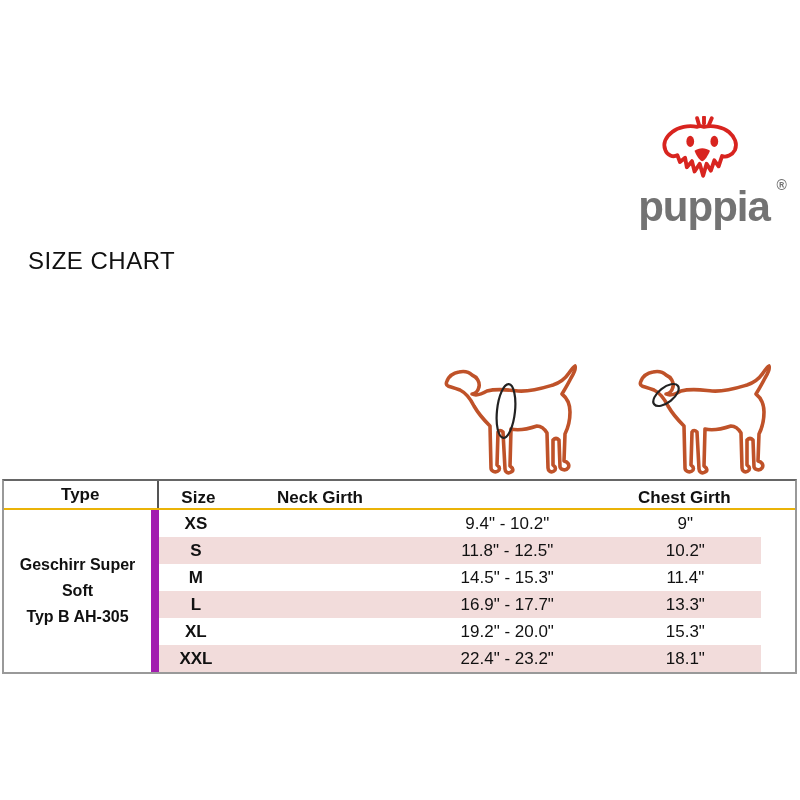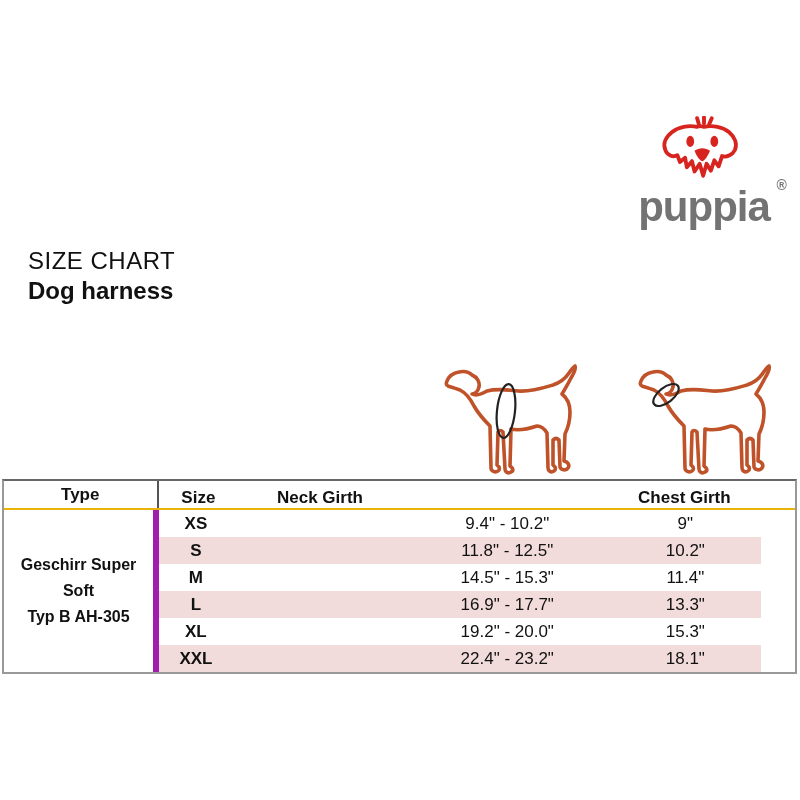--- a/index.html
+++ b/index.html
@@ -26,21 +26,21 @@
   .size-table { position:absolute; left:2px; top:479px; width:795px;
                 border:2px solid #999; border-top-color:#666; background:#fff; font-size:17px; }
   .thead { display:flex; height:29px; border-bottom:2px solid #eab308; align-items:flex-end; font-weight:bold; }
   .tbody { display:flex; }
   .cell { text-align:center; }
   .col-type  { width:155px; }
   .col-size  { width:80px;  }
   .col-chest { width:394px; padding-left:172px; }
   .col-neck  { width:164px; }
   .thead .col-type { align-self:stretch; display:flex; align-items:center; justify-content:center; border-right:2px solid #555; }
-  .type-cell { width:155px; min-height:162px; border-right:6px solid #a21caf; background:#fff;
+  .type-cell { width:155px; min-height:162px; border-right:8px solid #a21caf; background:#fff;
                display:flex; flex-direction:column; align-items:center; justify-content:center;
                font-weight:bold; font-size:16px; line-height:26px; text-align:center; }
   .rows { width:602px; display:flex; flex-direction:column; }
   .trow { display:flex; align-items:center; height:27px; }
   .trow.striped { background:#f2dcdb; }
   .cell-size { font-weight:bold; }
   .cell-chest, .cell-neck { font-weight:normal; }
 </style>
 </head>
 <body>
@@ -111,21 +111,20 @@
     <ellipse cx="76" cy="29" rx="4.5" ry="6.5" fill="#d8241f"></ellipse>
     <path fill="#d8241f" d="M 53 40 C 58 36, 66 36, 71 40 C 67 49, 64 52, 62 52 C 60 52, 56 48, 53 40 Z"></path>
   </svg>
   <div class="logo-word" style="color:#737373">
     <span>puppia</span><span class="logo-reg">®</span>
   </div>
 </div>
 
 <div class="headings">
   <div class="h-title">SIZE CHART</div>
-  <div class="h-sub">Dog harness</div>
 </div>
 
 <svg class="dog-figure dog-1" viewBox="0 0 190 120">
   <use href="#dog-shape"></use>
   <ellipse cx="84" cy="51" rx="9" ry="27" transform="rotate(6 84 51)" fill="none" stroke="#222" stroke-width="2.2"></ellipse>
 </svg>
 
 <svg class="dog-figure dog-2" viewBox="0 0 190 120">
   <use href="#dog-shape"></use>
   <ellipse cx="50" cy="35" rx="15" ry="7.5" transform="rotate(-38 50 35)" fill="none" stroke="#222" stroke-width="2.2"></ellipse>

